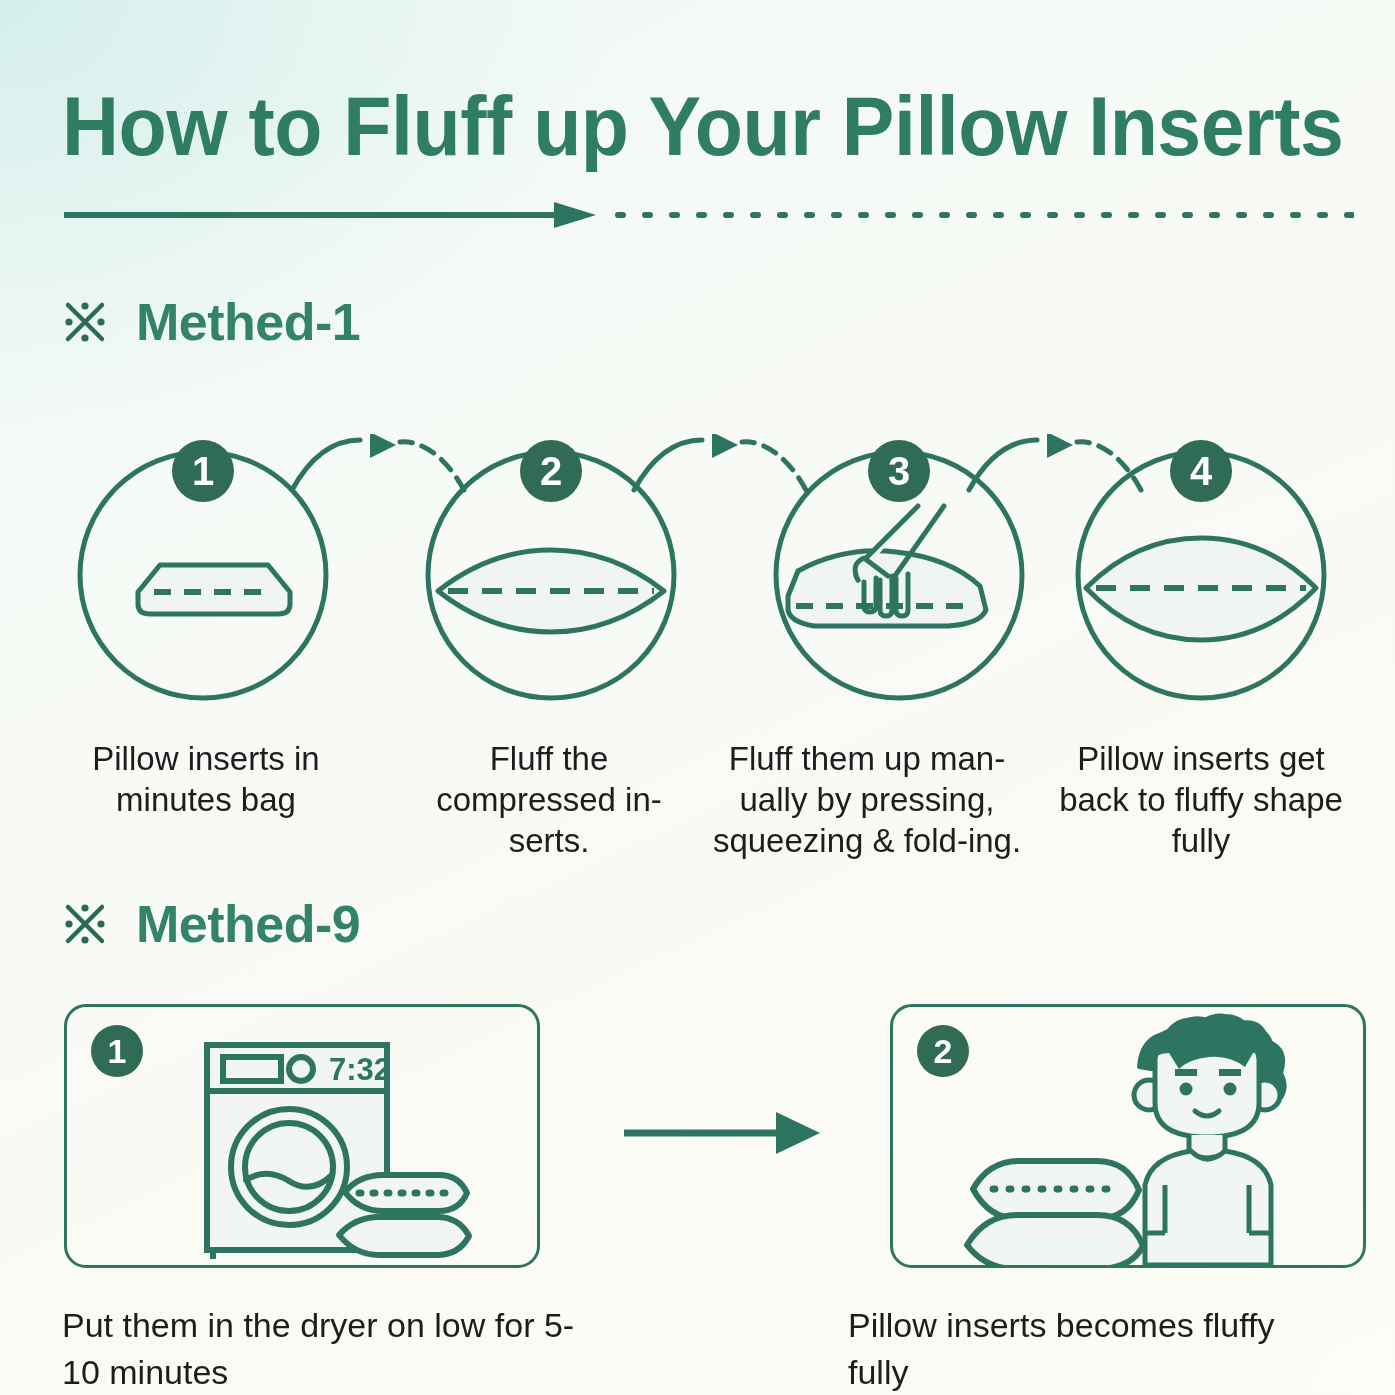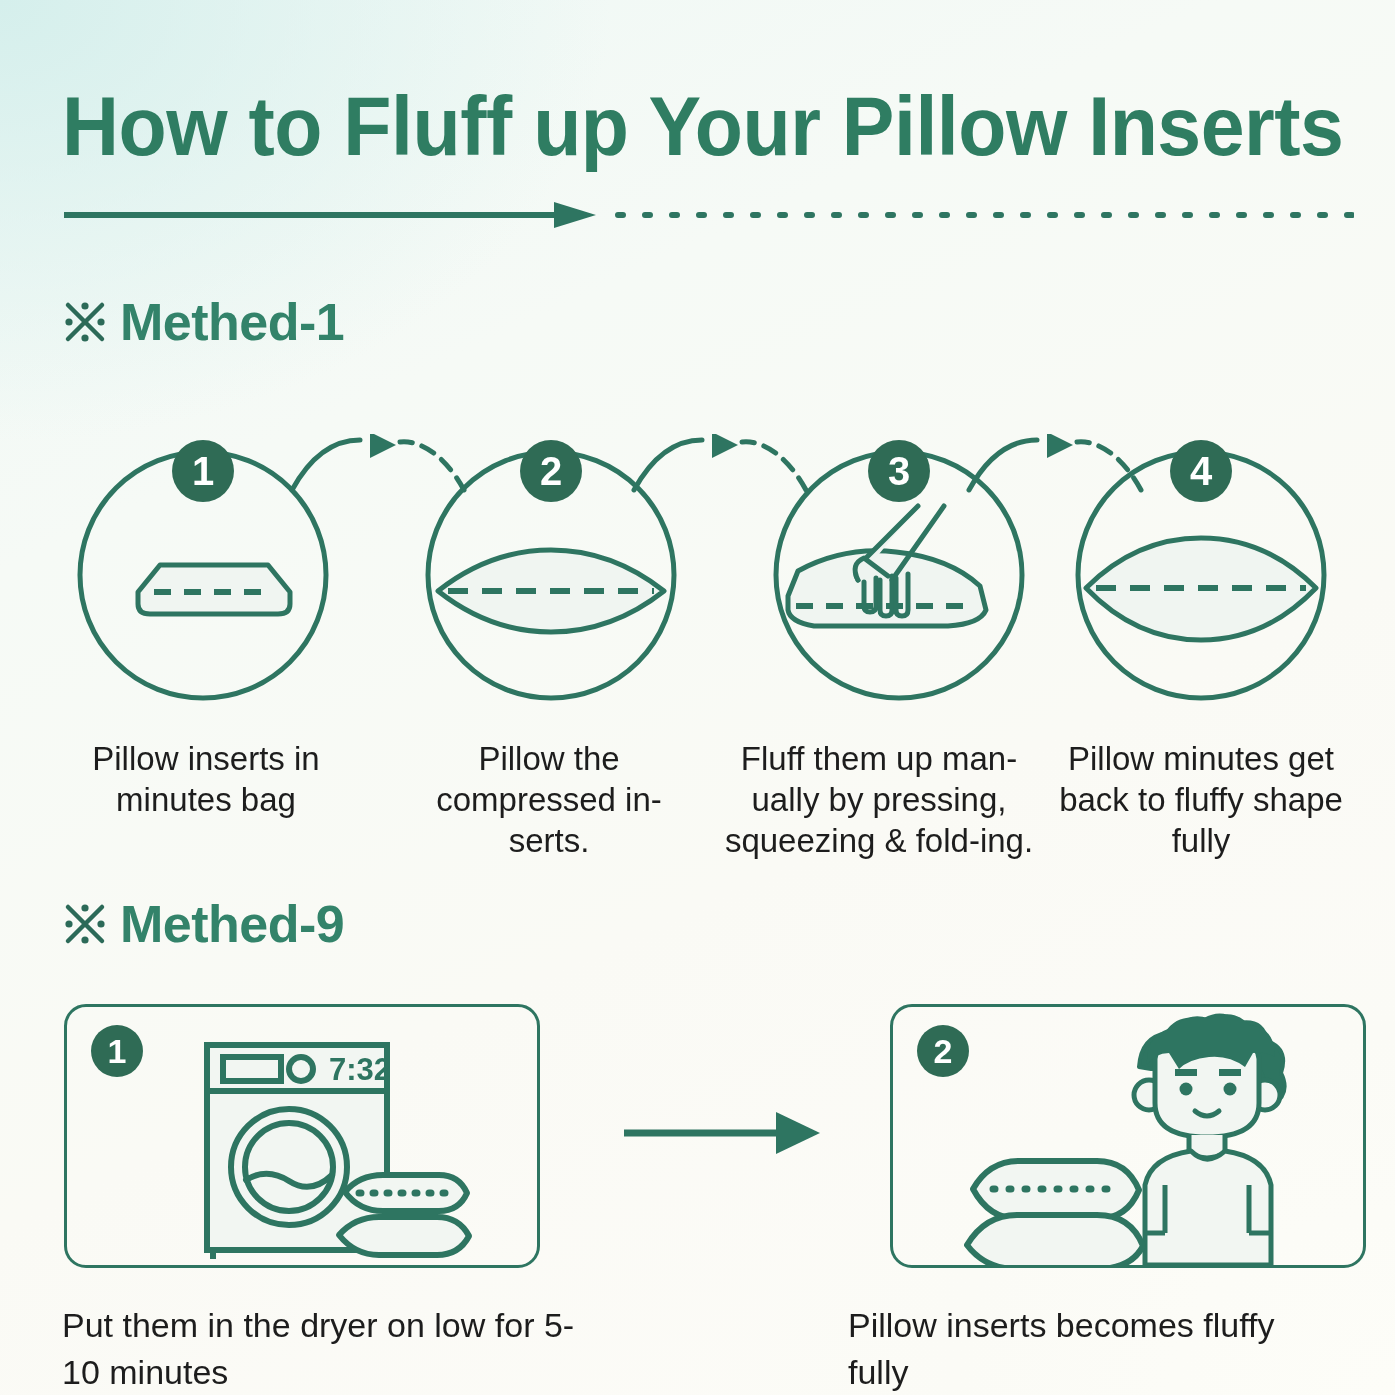--- a/index.html
+++ b/index.html
@@ -45,21 +45,21 @@
     top: 200px;
     width: 1292px;
     height: 30px;
   }
 
   
   .method-head {
     position: absolute;
     display: flex;
     align-items: center;
-    gap: 10px;
+    gap: 26px;
     text-align: center;
   }
   .method-head.m1 { left: 60px; top: 296px; }
   .method-head.m2 { left: 60px; top: 898px; }
   .ref-mark { width: 50px; height: 50px; flex: 0 0 auto; }
   .method-label {
     font-size: 52px;
     font-weight: bold;
     color: #33836a;
     letter-spacing: -0.5px;
@@ -105,21 +105,21 @@
     position: absolute;
     text-align: center;
     font-family: "Liberation Sans Narrow", "Liberation Sans", sans-serif;
     font-size: 33px;
     line-height: 41px;
     color: #1d1d1d;
     font-weight: normal;
   }
   .caption.cap1 { left: 62px;   width: 288px; }
   .caption.cap2 { left: 414px;  width: 270px; }
-  .caption.cap3 { left: 706px;  width: 322px; margin-left: 12px; }
+  .caption.cap3 { left: 706px;  width: 322px; }
   .caption.cap4 { left: 1048px; width: 306px; }
 
   
   .panels {
     position: absolute;
     left: 0;
     top: 1004px;
     width: 1395px;
     height: 258px;
   }
@@ -266,23 +266,23 @@
         <path d="M16,148 Q66,98 131,98 Q196,98 246,148 Q196,200 131,200 Q66,200 16,148 Z" fill="#f0f5f1" stroke="#2e7561" stroke-width="5" stroke-linejoin="round"></path>
         <line x1="26" y1="148" x2="236" y2="148" stroke="#2e7561" stroke-width="6" stroke-dasharray="20 14" stroke-linecap="butt"></line>
         <circle cx="131" cy="31" r="31" fill="#2f6b55"></circle>
         <text x="131" y="45" text-anchor="middle" fill="#ffffff" font-family="Liberation Sans, sans-serif" font-size="40" font-weight="bold">4</text>
       </svg>
     </div>
   </div>
 
   <div class="captions">
     <div class="caption cap1">Pillow inserts in minutes bag</div>
-    <div class="caption cap2">Pillow the compressed in-serts.</div>
+    <div class="caption cap2">Fluff the compressed in-serts.</div>
     <div class="caption cap3">Fluff them up man-ually by pressing, squeezing &amp; fold-ing.</div>
-    <div class="caption cap4">Pillow minutes get back to fluffy shape fully</div>
+    <div class="caption cap4">Pillow inserts get back to fluffy shape fully</div>
   </div>
 
   <div class="method-head m2">
     <span class="ref-mark">
       <svg viewBox="0 0 50 50">
         <g stroke="#2c6a58" stroke-width="4.5" stroke-linecap="round">
           <line x1="8" y1="8" x2="42" y2="42"></line>
           <line x1="42" y1="8" x2="8" y2="42"></line>
         </g>
         <g fill="#2c6a58">

